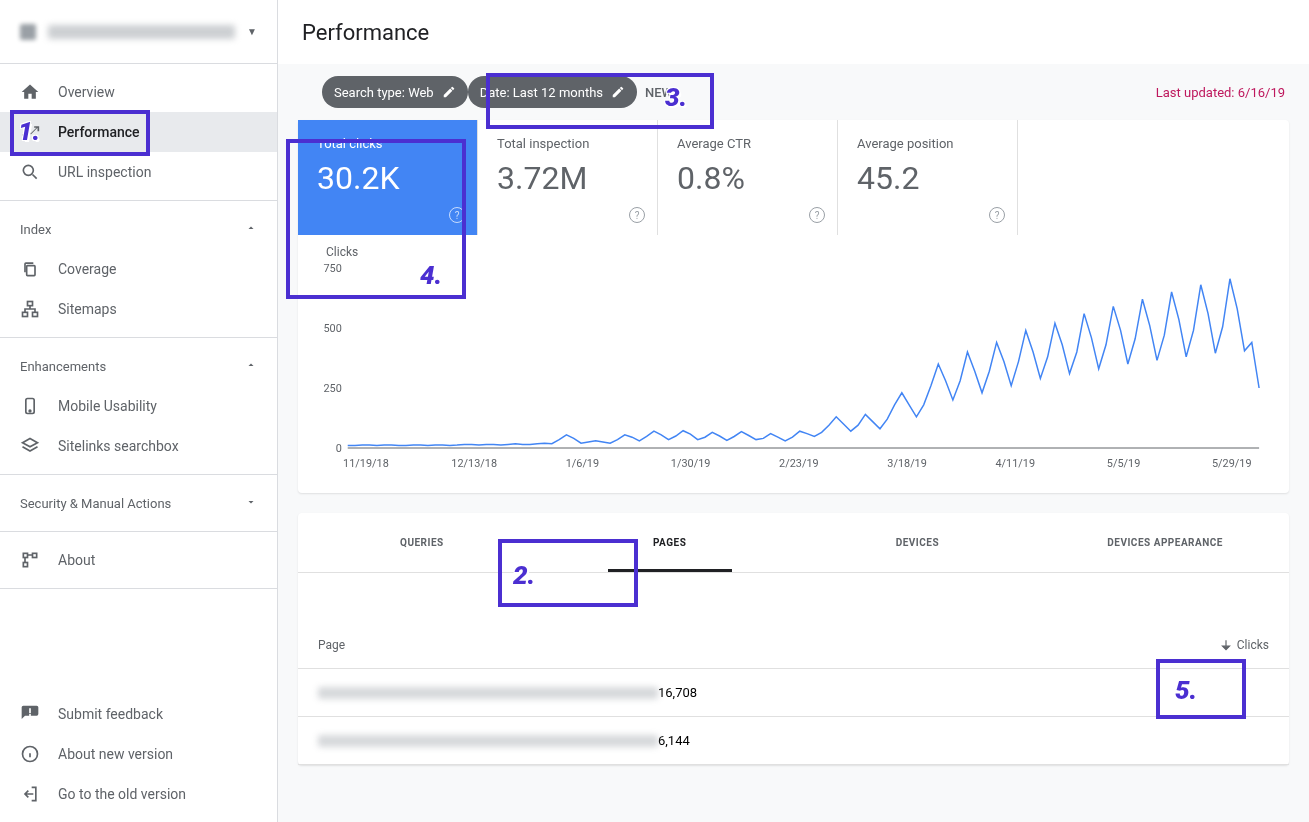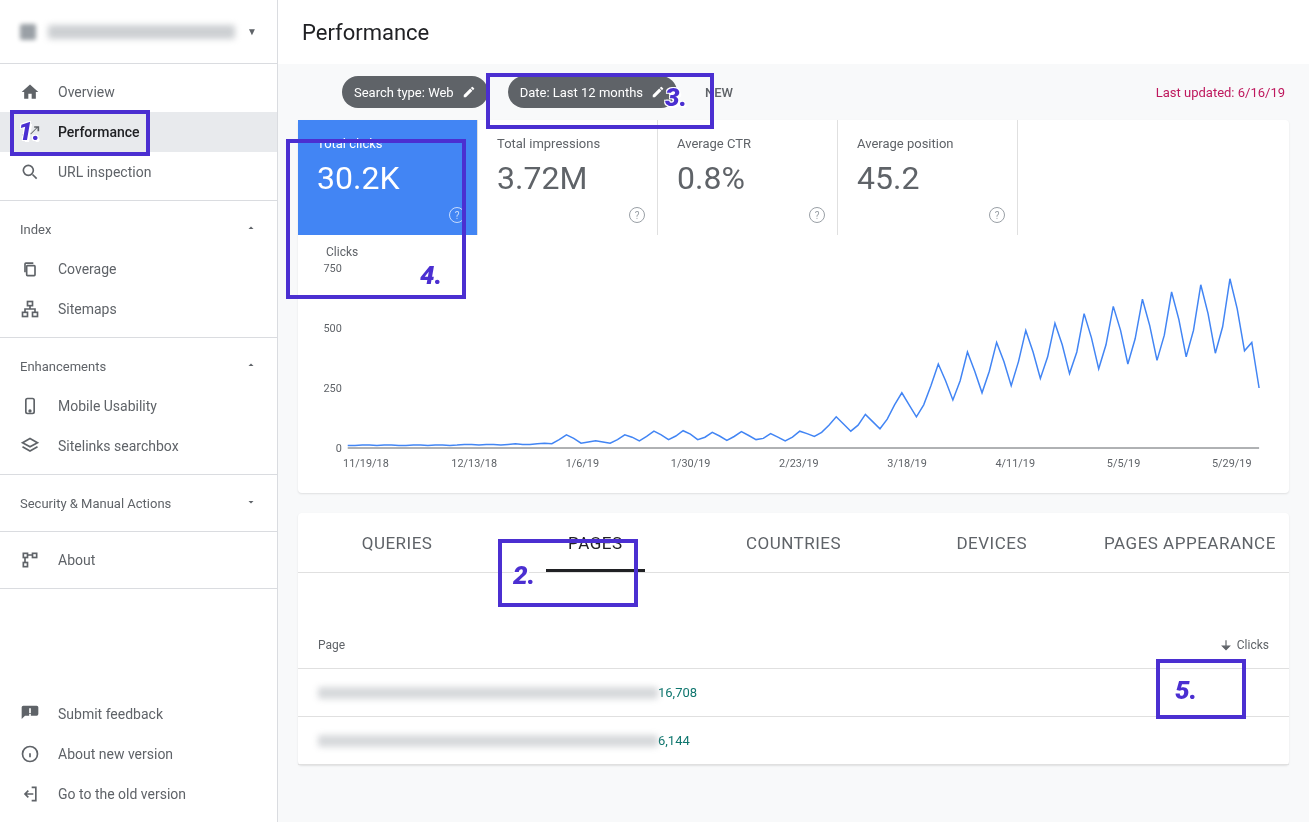--- a/index.html
+++ b/index.html
@@ -16,21 +16,21 @@
 .nav-item { display: flex; align-items: center; height: 40px; padding: 0 20px; gap: 18px; cursor: pointer; color: #5f6368; font-size: 14px; }
 .nav-item.active { background: #e8eaed; color: #202124; font-weight: 500; }
 .nav-item .icon { width: 20px; height: 20px; display: flex; align-items: center; justify-content: center; color: #5f6368; }
 .section-header { display: flex; align-items: center; justify-content: space-between; height: 40px; padding: 0 20px; font-size: 13px; color: #5f6368; cursor: pointer; }
 .section-header .chevron { color: #5f6368; }
 .sidebar-bottom { margin-top: auto; padding: 8px 0; }
 
 
 .main { flex: 1; background: #f8f9fa; overflow-y: auto; position: relative; }
 .page-header { background: #fff; height: 64px; display: flex; align-items: center; padding: 0 24px; font-size: 22px; color: #202124; }
-.filter-bar { display: flex; align-items: center; height: 56px; padding: 0 24px; gap: 20px; }
+.filter-bar { display: flex; align-items: center; height: 56px; padding: 0 24px; gap: 0; }
 .filter-icon { color: #5f6368; }
 .chip { background: #5f6368; color: #fff; border-radius: 16px; height: 32px; display: flex; align-items: center; padding: 0 12px; font-size: 13px; gap: 8px; cursor: pointer; }
 .chip svg { width: 14px; height: 14px; fill: #fff; }
 .new-btn { color: #5f6368; font-size: 13px; font-weight: 500; margin-left: 8px; cursor: pointer; }
 .last-updated { margin-left: auto; color: #be185d; font-size: 13px; }
 
 
 .metrics-card { background: #fff; margin: 0 20px 20px 20px; border-radius: 4px; box-shadow: 0 1px 2px rgba(0,0,0,0.1); }
 .metric-cards { display: flex; }
 .metric-card { width: 180px; height: 115px; border-right: 1px solid #e0e0e0; padding: 16px 19px; position: relative; cursor: pointer; }
@@ -48,31 +48,31 @@
 .chart { position: relative; height: 210px; }
 .chart svg { width: 100%; height: 100%; }
 .y-label { font-size: 11px; fill: #5f6368; }
 .x-label { font-size: 11px; fill: #5f6368; text-anchor: middle; }
 .chart-line { fill: none; stroke: #4285f4; stroke-width: 1.5; }
 .chart-axis { stroke: #5f6368; stroke-width: 1; }
 
 
 .table-card { background: #fff; margin: 0 20px 20px 20px; border-radius: 4px; box-shadow: 0 1px 2px rgba(0,0,0,0.1); }
 .tabs { display: flex; border-bottom: 1px solid #e0e0e0; height: 60px; }
-.tab { flex: 1; display: flex; align-items: center; justify-content: center; font-size: 17px; font-weight: 400; color: #5f6368; cursor: pointer; letter-spacing: 0.5px; position: relative; }
+.tab { flex: 1; display: flex; align-items: center; justify-content: center; font-size: 10px; font-weight: 700; color: #5f6368; cursor: pointer; letter-spacing: 0.5px; position: relative; }
 .tab.active { color: #202124; }
 .tab.active::after { content: ''; position: absolute; bottom: 0; left: 25%; right: 25%; height: 3px; background: #202124; }
 .table-toolbar { display: flex; justify-content: flex-end; align-items: center; height: 48px; padding: 0 20px; gap: 20px; }
 .table-toolbar .icon-btn { color: #5f6368; cursor: pointer; }
 .table-header { display: flex; align-items: center; height: 48px; padding: 0 20px; font-size: 12px; color: #5f6368; border-bottom: 1px solid #e0e0e0; }
 .col-page { flex: 1; }
 .col-clicks { display: flex; align-items: center; gap: 4px; cursor: pointer; }
 .table-row { display: flex; align-items: center; height: 48px; padding: 0 20px; font-size: 13px; border-bottom: 1px solid #e0e0e0; }
 .row-url { flex: 1; height: 12px; background: #9aa0a6; filter: blur(3px); opacity: 0.4; max-width: 340px; border-radius: 2px; }
-.row-clicks { color: #0f766e; font-size: 13px; }
+.row-clicks { color: #000000; font-size: 13px; }
 
 
 .callout { position: absolute; border: 4px solid #4b2fd1; background: transparent; pointer-events: none; }
 .callout-num { position: absolute; font-size: 26px; font-weight: 900; color: #4b2fd1; font-style: italic; text-shadow: 2px 2px 0 #fff, -1px -1px 0 #fff, 1px -1px 0 #fff, -1px 1px 0 #fff; }
 
 svg.i { width: 20px; height: 20px; }
 </style>
 </head>
 <body>
 
@@ -244,21 +244,21 @@
     </div>
 
     <div class="metrics-card">
       <div class="metric-cards" id="metric-cards">
           <div class="metric-card active">
             <div class="metric-label">Total clicks</div>
     <div class="metric-value">30.2K</div>
     <div class="help-icon">?</div>
           </div>
           <div class="metric-card">
-            <div class="metric-label">Total impressions</div>
+            <div class="metric-label">Total inspection</div>
     <div class="metric-value">3.72M</div>
     <div class="help-icon">?</div>
           </div>
           <div class="metric-card">
             <div class="metric-label">Average CTR</div>
     <div class="metric-value">0.8%</div>
     <div class="help-icon">?</div>
           </div>
           <div class="metric-card">
             <div class="metric-label">Average position</div>
@@ -287,23 +287,22 @@
               <path d="M30 182.6 L37.36 182.6 L44.72 182.12 L52.08 182.12 L59.44 182.6 L66.80000000000001 182.12 L74.16 182.12 L81.52000000000001 182.6 L88.88 182.6 L96.24 182.12 L103.60000000000001 182.12 L110.96 182.6 L118.32000000000001 182.12 L125.67999999999999 182.12 L133.04000000000002 182.6 L140.39999999999998 182.12 L147.76 181.4 L155.12 181.4 L162.48 182.12 L169.84 181.4 L177.20000000000002 181.4 L184.56 182.12 L191.92 181.4 L199.28 180.68 L206.64000000000001 181.4 L214 181.4 L221.35999999999999 180.68 L228.72 180.2 L236.08 180.68 L243.44 176.6 L250.79999999999998 171.8 L258.15999999999997 175.4 L265.52 180.2 L272.88 179 L280.24 177.8 L287.6 179 L294.96 180.2 L302.32 176.6 L309.68 171.8 L317.04 174.2 L324.40000000000003 177.8 L331.76 173.48 L339.12 168.2 L346.47999999999996 171.8 L353.84 176.6 L361.2 173 L368.56 167.72 L375.92 171.08 L383.28000000000003 176.6 L390.64 174.2 L398 169.4 L405.35999999999996 173 L412.71999999999997 177.32 L420.08 173.48 L427.44 168.68 L434.8 172.52 L442.16 176.6 L449.52000000000004 175.4 L456.88 170.6 L464.23999999999995 174.2 L471.59999999999997 177.8 L478.96 174.2 L486.32 168.2 L493.68 170.6 L501.04 173.48 L508.40000000000003 169.4 L515.76 162.2 L523.12 153.8 L530.48 161 L537.84 168.2 L545.2 162.2 L552.56 151.4 L559.92 158.6 L567.28 165.8 L574.64 156.2 L582 141.8 L589.36 129.8 L596.72 141.8 L604.08 153.8 L611.44 141.8 L618.8000000000001 122.6 L626.16 101 L633.52 117.8 L640.88 137 L648.24 117.8 L655.6 89 L662.9599999999999 108.19999999999999 L670.3199999999999 129.8 L677.68 108.19999999999999 L685.04 79.4 L692.4 98.60000000000001 L699.76 122.6 L707.12 98.60000000000001 L714.48 67.4 L721.84 89 L729.2 115.4 L736.5600000000001 93.8 L743.9200000000001 60.19999999999999 L751.28 81.8 L758.64 110.6 L766 89 L773.36 50.599999999999994 L780.7199999999999 74.60000000000001 L788.0799999999999 105.8 L795.4399999999999 81.8 L802.8 43.400000000000006 L810.16 67.4 L817.52 101 L824.88 75.8 L832.24 36.19999999999999 L839.6 62.599999999999994 L846.96 97.39999999999999 L854.32 72.19999999999999 L861.6800000000001 29 L869.0400000000001 56.599999999999994 L876.4000000000001 93.8 L883.76 67.4 L891.12 21.80000000000001 L898.4799999999999 50.599999999999994 L905.8399999999999 90.2 L913.1999999999999 63.8 L920.56 15.800000000000011 L927.92 45.80000000000001 L935.28 87.8 L942.64 79.4 L950 125 " class="chart-line" stroke="#4285f4"></path>
             </svg>
         </div>
       </div>
     </div>
 
     <div class="table-card">
       <div class="tabs" id="tabs">
           <div class="tab">QUERIES</div>
           <div class="tab active">PAGES</div>
-          <div class="tab">COUNTRIES</div>
           <div class="tab">DEVICES</div>
-          <div class="tab">PAGES APPEARANCE</div>
+          <div class="tab">DEVICES APPEARANCE</div>
         </div>
       <div class="table-toolbar">
         <span class="icon-btn"><svg width="20" height="20" viewBox="0 0 24 24" fill="#5f6368">
               <path d="M4 6h16M7 12h10M10 18h4"></path>
             </svg></span>
         <span class="icon-btn"><svg width="20" height="20" viewBox="0 0 24 24" fill="#5f6368">
               <path d="M12 3v10m0 0l-4-4m4 4l4-4M5 19h14"></path>
             </svg></span>
       </div>
       <div class="table-header">

